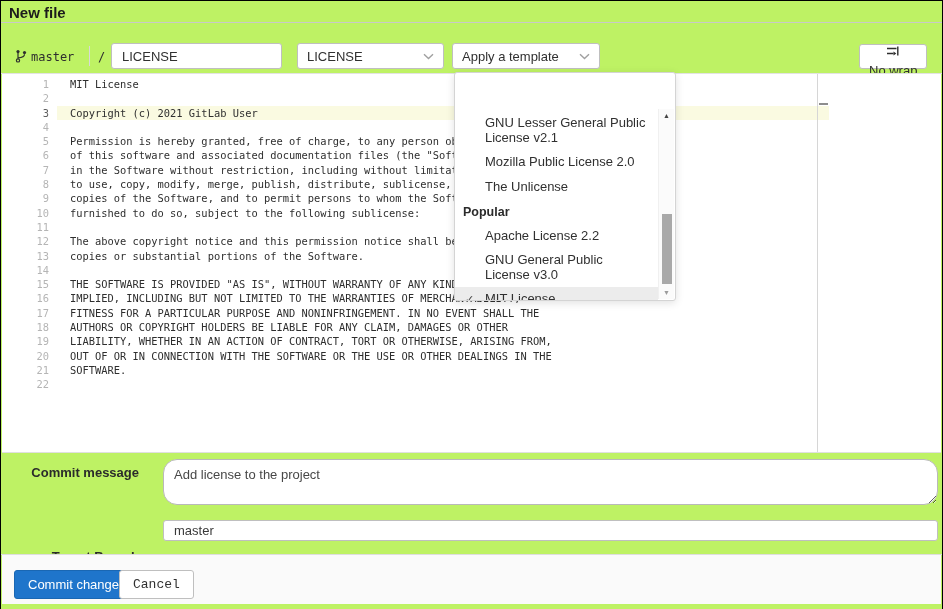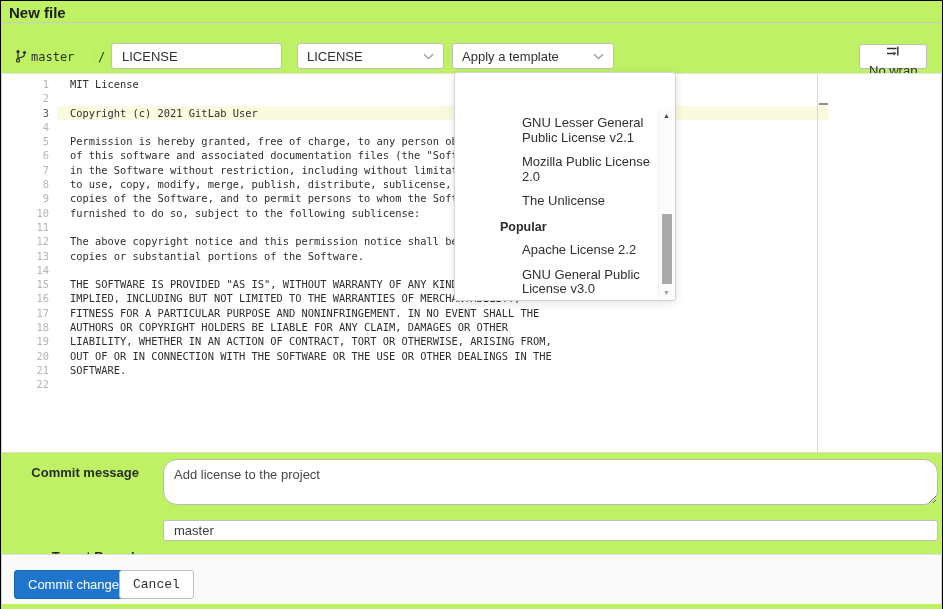--- a/index.html
+++ b/index.html
@@ -24,21 +24,21 @@
     font-family:"Liberation Sans", sans-serif; font-size:13px; color:#303030;
   }
   .filename-input { position:absolute; left:110px; top:42px; width:171px; height:26px; padding:0 10px; }
   .select-btn {
     position:absolute; top:42px; height:26px; background:#fff;
     border:1px solid #bfbfbf; border-radius:3px;
     display:flex; align-items:center; justify-content:space-between;
     padding:0 9px; font-size:13px; color:#303030; cursor:pointer;
   }
   .type-select { left:296px; width:147px; }
-  .template-select { left:451px; width:162px; }
+  .template-select { left:451px; width:148px; }
   .chevron { flex:none; margin-left:8px; }
   .nowrap-btn {
     position:absolute; left:858px; top:43px; height:25px; padding:0 9px;
     background:#fff; border:1px solid #bfbfbf; border-radius:3px;
     display:flex; align-items:center; gap:6px; font-size:13px; color:#303030; cursor:pointer;flex-direction:column;
   }
 
   
   .editor {
     position:absolute; top:73px; left:1px; right:1px; height:379px;
@@ -60,21 +60,21 @@
     background:#fff; border:1px solid #d4d4d4; border-radius:3px;
     box-shadow:0 2px 8px rgba(0,0,0,0.12); z-index:10;
   }
   .filter-wrap { position:absolute; left:8px; top:6px; right:8px; height:22px; }
   .filter-input {
     width:100%; height:100%; border:2px solid #4a94dc; border-radius:2px;
     padding:0 26px 0 7px; font-size:12.5px; color:#303030; outline:none;
   }
   .filter-input::placeholder { color:#a3a3a3; }
   .search-icon { position:absolute; right:8px; top:4px; }
-  .dd-list { position:absolute; top:36px; left:0; right:17px; bottom:0; overflow:hidden; padding-top:2px; font-size:13px;margin-left:37px; }
+  .dd-list { position:absolute; top:36px; left:0; right:17px; bottom:0; overflow:hidden; padding-top:2px; font-size:13px; }
   .dd-item { position:relative; padding:5px 8px 5px 30px; line-height:14.5px; color:#303030; cursor:pointer; }
   .dd-item.selected { background:#ececec; }
   .dd-check { position:absolute; left:10px; top:5px; font-size:11px; color:#3a3a3a; }
   .dd-header { padding:6px 8px 4px 8px; font-weight:bold; font-size:12.5px; color:#2b2b2b; line-height:14.5px; }
   .dd-scroll { position:absolute; top:36px; right:1px; width:16px; bottom:1px; background:#fbfbfb; border-left:1px solid #f0f0f0; }
   .dd-scroll-up { position:absolute; top:3px; left:0; right:0; text-align:center; font-size:7px; color:#454545; cursor:pointer; }
   .dd-scroll-down { position:absolute; bottom:3px; left:0; right:0; text-align:center; font-size:7px; color:#9c9c9c; cursor:pointer; }
   .dd-thumb { position:absolute; top:105px; left:3px; width:10px; height:70px; background:#a9a9a9; cursor:pointer; }
 
   

